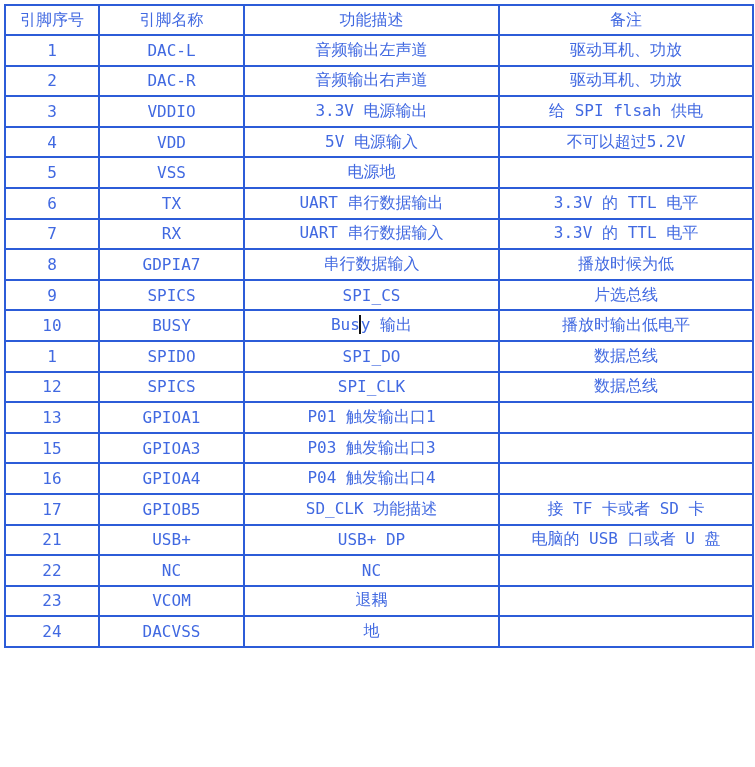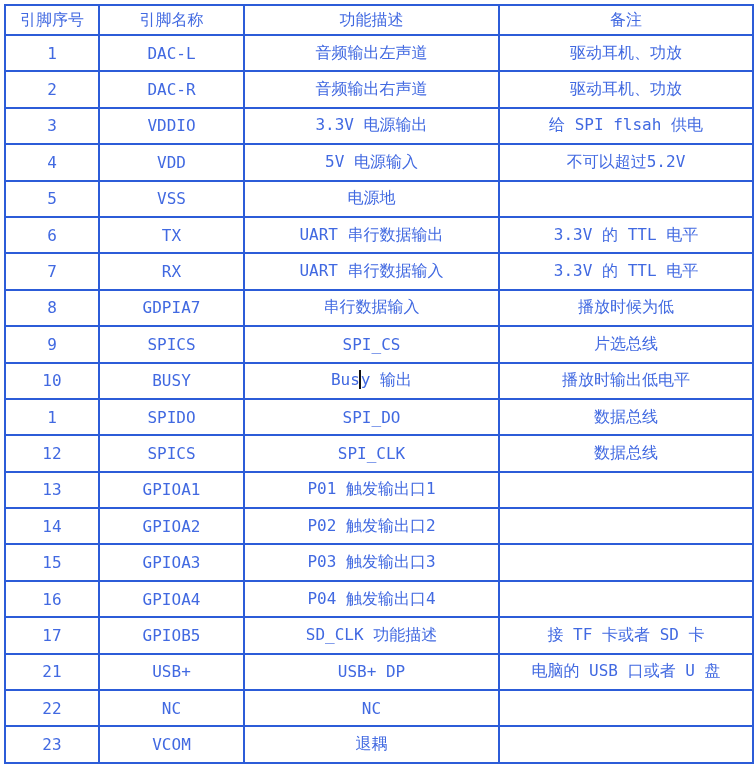--- a/index.html
+++ b/index.html
@@ -14,21 +14,21 @@
     height:767px;
     background:var(--bg-color);
     overflow:hidden;
     font-family:"DejaVu Sans Mono","Liberation Mono",monospace,sans-serif;
   }
   table.pin-table{
     position:absolute;
     left:4px;
     top:4px;
     width:748px;
-    height:760px;
+    height:644px;
     border-collapse:collapse;
     table-layout:fixed;
     background:var(--bg-color);
   }
   table.pin-table th,
   table.pin-table td{
     border:2px solid var(--border-color);
     color:var(--text-color);
     font-size:16px;
     font-weight:normal;
@@ -141,26 +141,20 @@
         <td>SPI_CLK</td>
         <td>数据总线</td>
       </tr>
       <tr>
         <td>13</td>
         <td>GPIOA1</td>
         <td>P01 触发输出口1</td>
         <td></td>
       </tr>
       <tr>
-        <td>14</td>
-        <td>GPIOA2</td>
-        <td>P02 触发输出口2</td>
-        <td></td>
-      </tr>
-      <tr>
         <td>15</td>
         <td>GPIOA3</td>
         <td>P03 触发输出口3</td>
         <td></td>
       </tr>
       <tr>
         <td>16</td>
         <td>GPIOA4</td>
         <td>P04 触发输出口4</td>
         <td></td>
@@ -182,14 +176,20 @@
         <td>NC</td>
         <td>NC</td>
         <td></td>
       </tr>
       <tr>
         <td>23</td>
         <td>VCOM</td>
         <td>退耦</td>
         <td></td>
       </tr>
+      <tr>
+        <td>24</td>
+        <td>DACVSS</td>
+        <td>地</td>
+        <td></td>
+      </tr>
     </tbody>
 </table>
 
 </body></html>

